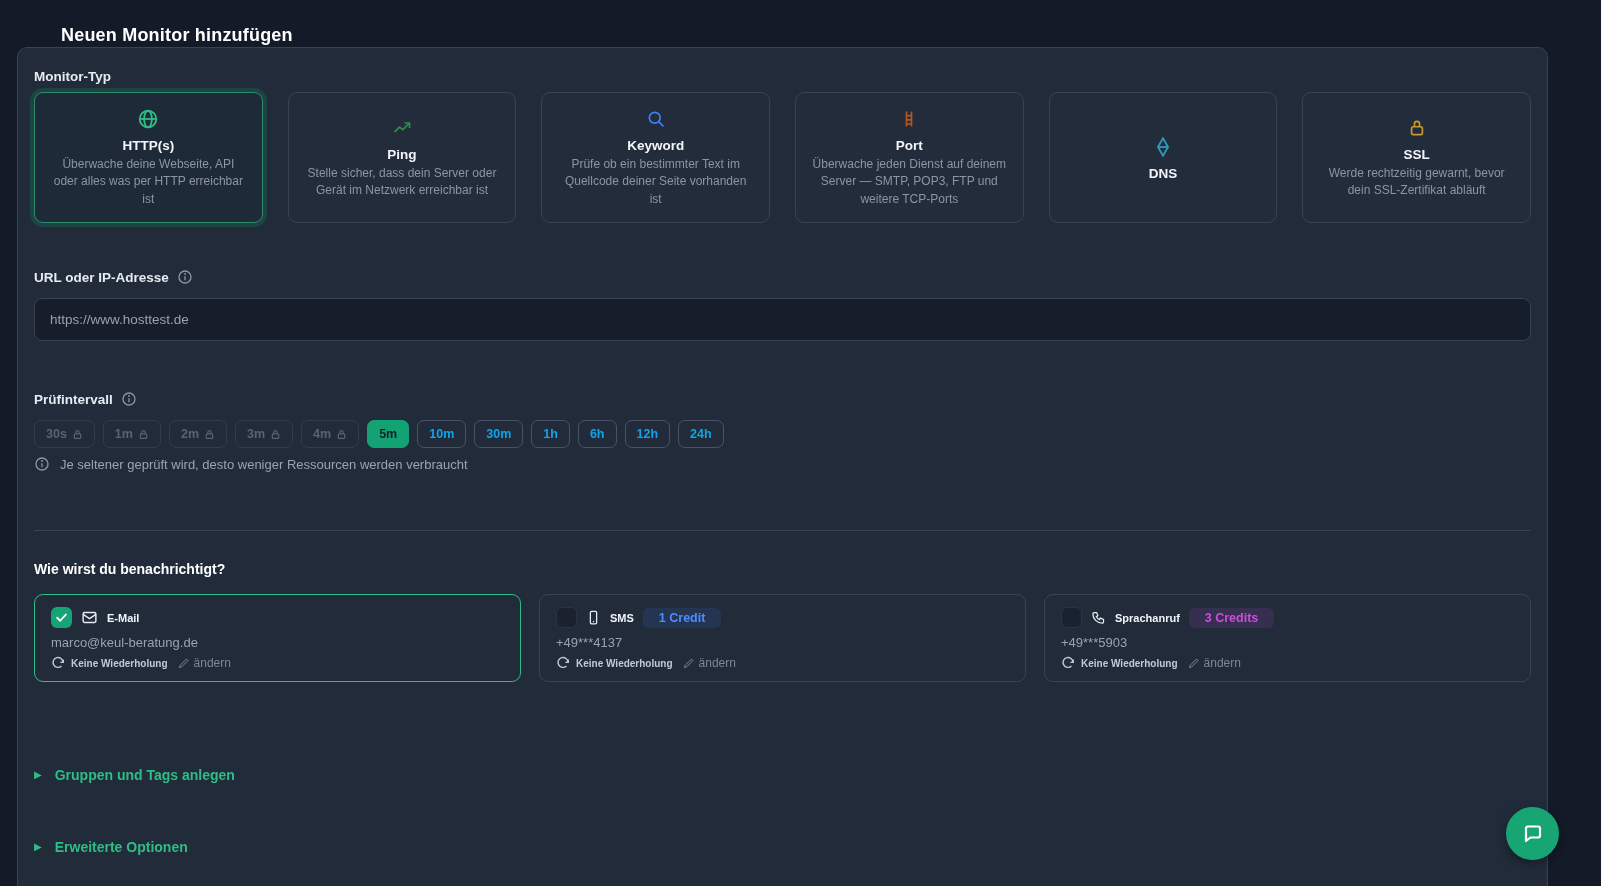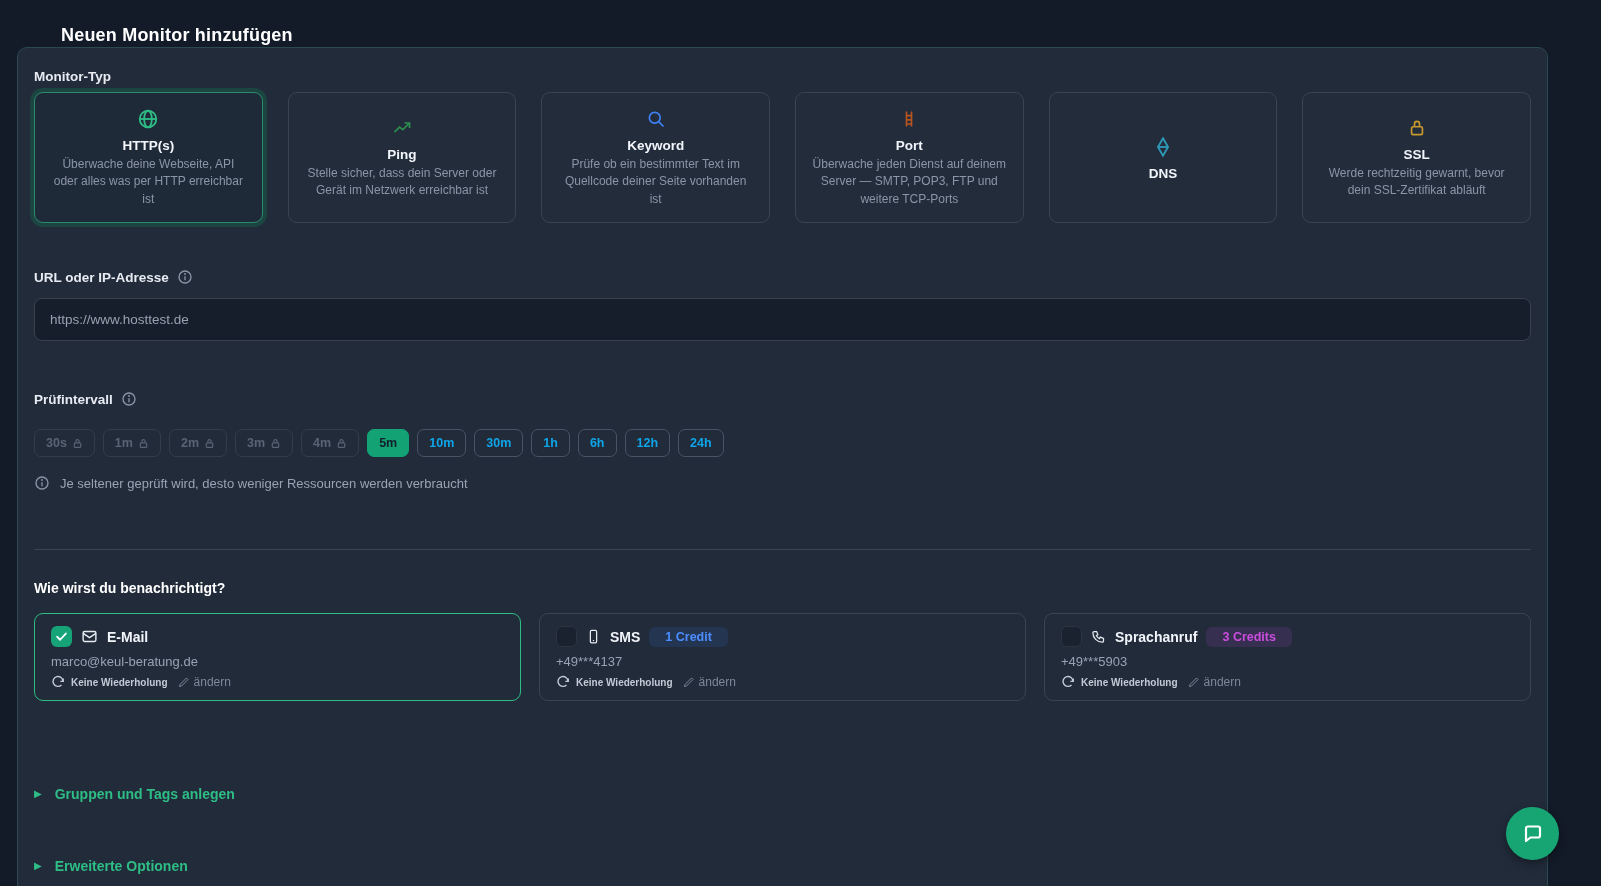--- a/index.html
+++ b/index.html
@@ -47,51 +47,51 @@
   .info-icon { display:inline-flex; color:#8b95a6; cursor:pointer; }
   .url-input {
     margin-top:13px; width:100%; height:43px;
     background:#161e2c; border:1px solid #39414f; border-radius:8px;
     color:#98a1b0; font-size:13.5px; padding:0 15px;
     font-family:"Liberation Sans","DejaVu Sans",sans-serif; outline:none;
   }
 
   
   .interval-section { margin-top:50px; }
-  .interval-row { display:flex; gap:8px; margin-top:22px; }
+  .interval-row { display:flex; gap:8px; margin-top:13px; }
   .int-btn {
     height:28px; padding:0 11px; border-radius:7px;
     border:1px solid #4a5365; background:transparent;
     color:#0ea5e9; font-size:12.5px; font-weight:bold;
     display:inline-flex; align-items:center; gap:5px; cursor:pointer;
     font-family:"Liberation Sans","DejaVu Sans",sans-serif;
   }
   .int-btn.locked { border-color:#333c4b; color:#5a6373; cursor:default; }
   .int-btn.selected { background:#13a273; border-color:#13a273; color:#13202e; }
-  .interval-note { margin-top:18px; display:flex; align-items:center; gap:10px; color:#9aa3b2; font-size:13px; }
+  .interval-note { margin-top:8px; display:flex; align-items:center; gap:10px; color:#9aa3b2; font-size:13px; }
 
   .divider { margin-top:58px; border-top:1px solid #3a4353; }
 
   
   .notif-heading { margin-top:30px; font-size:14px; font-weight:bold; color:#ffffff; }
   .notif-grid { display:grid; grid-template-columns:repeat(3,1fr); gap:18px; margin-top:17px; }
   .notif-card {
     border:1px solid #3a4353; border-radius:9px; background:#212b3a;
     padding:12px 16px 11px; min-height:73px;
   }
   .notif-card.selected { border-color:#2ebd85; }
   .notif-head { display:flex; align-items:center; gap:9px; }
   .checkbox {
     width:21px; height:21px; border-radius:6px; cursor:pointer;
     display:flex; align-items:center; justify-content:center; flex:none;
   }
   .checkbox.checked { background:#16a377; }
   .checkbox.unchecked { background:#1a2230; border:1px solid #2c3442; }
   .channel-icon { display:inline-flex; color:#e8ecf2; }
-  .channel-name { font-size:14px; font-weight:bold; color:#f2f5fa; }
+  .channel-name { font-size:11px; font-weight:bold; color:#f2f5fa; }
   .badge { font-size:12.5px; font-weight:bold; padding:3px 16px; border-radius:6px; }
   .badge-sms { color:#4c8dff; background:rgba(62,123,250,.13); }
   .badge-voice { color:#cb4de0; background:rgba(203,77,224,.13); }
   .notif-target { margin-top:7px; color:#99a2b2; font-size:13px; }
   .notif-repeat { margin-top:6px; display:flex; align-items:center; gap:6px; }
   .repeat-text { color:#c3cad6; font-size:10px; font-weight:bold; }
   .change-link { display:inline-flex; align-items:center; gap:4px; margin-left:4px; color:#7d8798; font-size:12px; cursor:pointer; }
 
   
   .disclosure { display:flex; align-items:center; gap:13px; color:#2ebd85; font-weight:bold; font-size:14px; cursor:pointer; }

